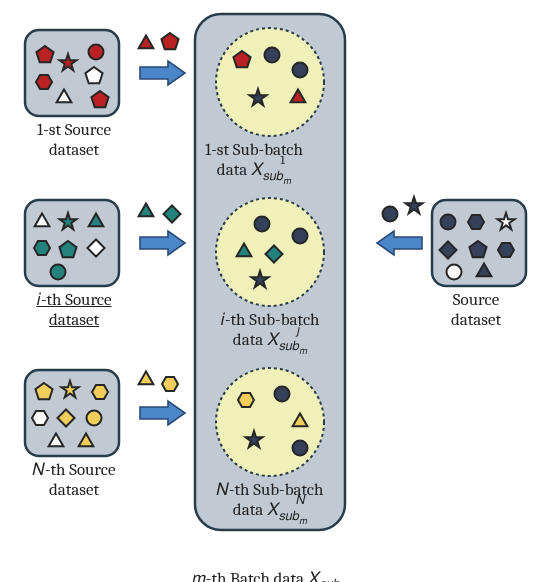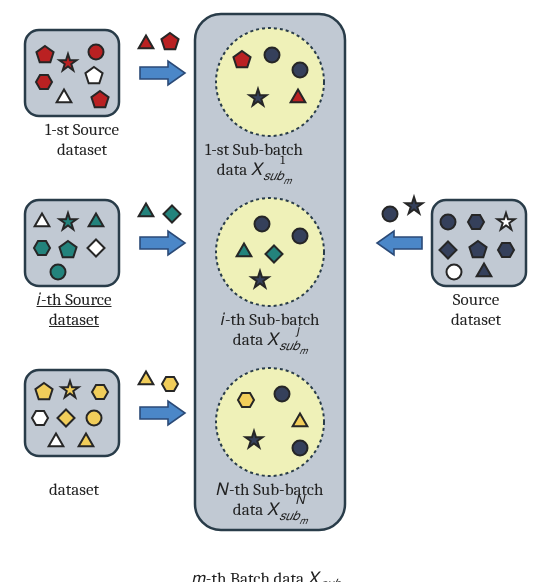--- a/index.html
+++ b/index.html
@@ -12,21 +12,21 @@
     height: 582px;
     position: relative;
   }
   svg { position: absolute; top: 0; left: 0; }
   .label {
     position: absolute;
     text-align: center;
     line-height: 1.2;
     width: 140px;
   }
-  sub { font-size: 0.75em; font-style: italic; }
+  sub { font-size: 0.75em; }
   sup { font-size: 0.75em; }
 </style>
 </head>
 <body>
 
 <svg width="544" height="582" viewBox="0 0 544 582">
 
   <rect x="195" y="14" width="150" height="516" rx="26" ry="26" fill="#c1c9d3" stroke="#293c49" stroke-width="2.5"></rect>
 
   <circle cx="270" cy="82" r="54" fill="#eff1b8" stroke="#293c49" stroke-width="2" stroke-dasharray="3 3"></circle>
@@ -154,28 +154,28 @@
 
   <g stroke="#262626" stroke-width="2">
     <use href="#hex" x="246" y="400" fill="#f1cd5a"></use>
     <use href="#circ" x="282" y="394" fill="#35405b"></use>
     <use href="#tri" x="300" y="422" fill="#f1cd5a"></use>
     <use href="#circ" x="300" y="448" fill="#35405b"></use>
     <use href="#star" x="254" y="440" fill="#35405b"></use>
   </g>
 </svg>
 
-<div class="label" style="left:12px; top:120px;">
+<div class="label" style="left:4px; top:120px;">
   <span>1-st Source</span><br><span>dataset</span>
 </div>
 <div class="label" style="left:4px; top:290px;text-decoration:underline;">
   <span>𝑖-th Source</span><br><span>dataset</span>
 </div>
 <div class="label" style="left:4px; top:460px;">
-  <br><span>dataset</span>
+  <span>𝑁-th Source</span><br><span>dataset</span>
 </div>
 <div class="label" style="left:406px; top:290px;">
   <span>Source</span><br><span>dataset</span>
 </div>
 
 <div class="label" style="left:184px; top:140px;">
   <span>1-st Sub-batch</span><br>
   <span>data 𝑋</span><span style="position:relative;"><sup style="position:absolute;top:-0.55em;left:1.35em;">1</sup><sub><span>𝑠𝑢𝑏</span><sub>𝑚</sub></sub></span>
 </div>
 

